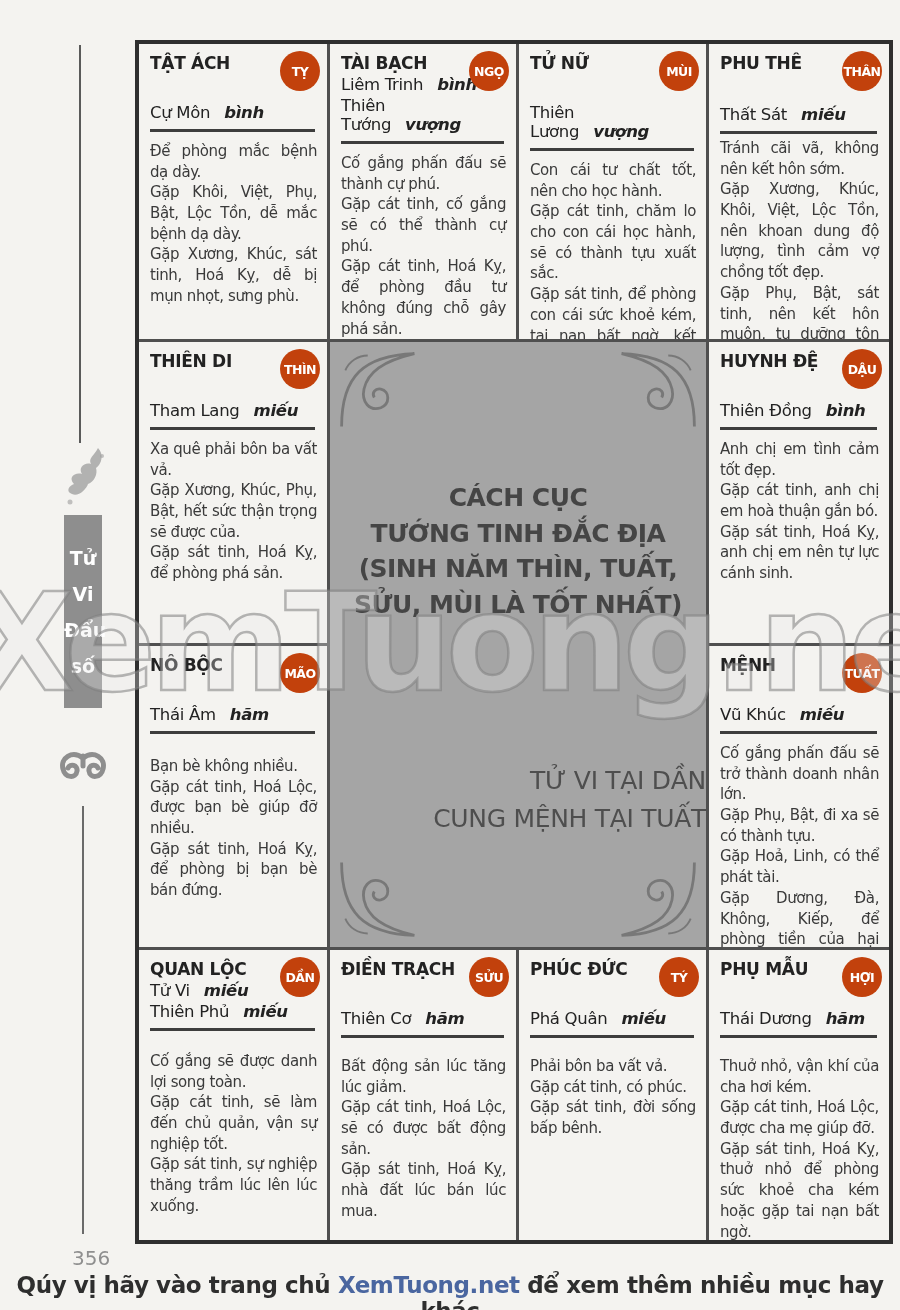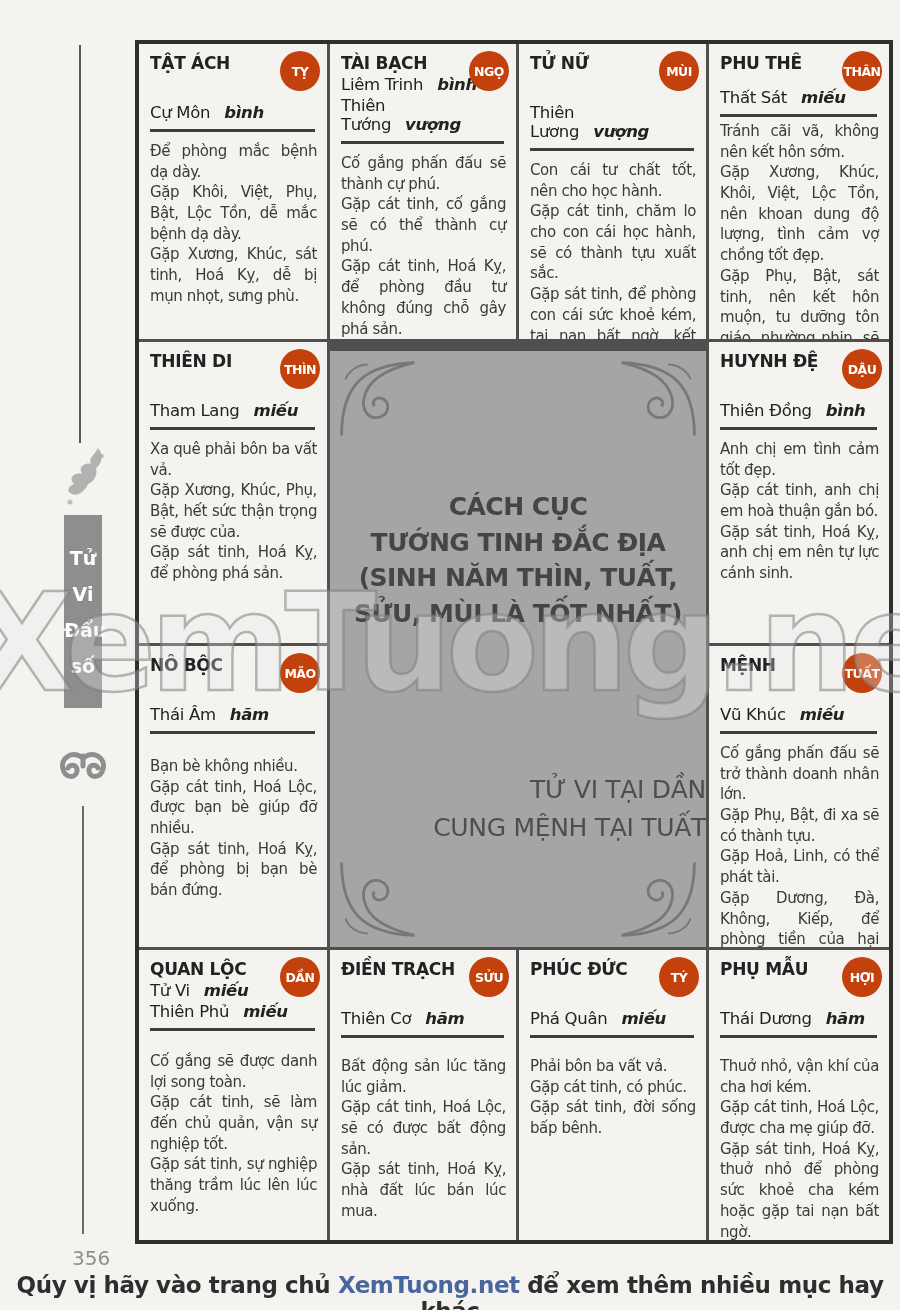--- a/index.html
+++ b/index.html
@@ -33,21 +33,21 @@
     grid-template-rows: 295px 301px 301px 1fr;
     gap:3px;
     background:#4f4f4f;
     border:4px solid #2f2f2f;
   }
   .cell { background:#f4f3f0; position:relative; padding:9px 10px 6px 11px; overflow:hidden; }
   .c1{grid-area:1/1} .c2{grid-area:1/2} .c3{grid-area:1/3} .c4{grid-area:1/4}
   .c5{grid-area:2/1} .c6{grid-area:2/4}
   .c7{grid-area:3/1} .c8{grid-area:3/4}
   .c9{grid-area:4/1} .c10{grid-area:4/2} .c11{grid-area:4/3} .c12{grid-area:4/4}
-  #center-panel { grid-area: 2/2/span 2/span 2; background:#a5a5a5; position:relative;margin-top:9px; }
+  #center-panel { grid-area: 2/2/span 2/span 2; background:#a5a5a5; position:relative; }
 
   .palace { font-size:17px; font-weight:bold; color:#222; letter-spacing:-0.3px; }
   .one-star .palace { margin-bottom:30px; }
   .badge {
     position:absolute; top:7px; right:7px; width:40px; height:40px;
     background:#c2410c; border-radius:50%; color:#fff;
     display:flex; align-items:center; justify-content:center;
     font-size:12.5px; font-weight:bold; letter-spacing:-0.5px; z-index:2;
   }
   .star-row { font-size:16.5px; color:#222; letter-spacing:-0.3px; margin-top:2px; }
@@ -155,21 +155,21 @@
       <div class="head-rule"></div>
       <div class="bodytext">
         <p>Con cái tư chất tốt, nên cho học hành.</p>
         <p>Gặp cát tinh, chăm lo cho con cái học hành, sẽ có thành tựu xuất sắc.</p>
         <p>Gặp sát tinh, để phòng con cái sức khoẻ kém, tai nạn bất ngờ, kết bạn xấu.</p>
       </div>
     </div>
 
     <div class="cell c4 one-star" style="--gap:12px">
       <div class="badge">THÂN</div>
-      <div class="palace" style="margin-bottom:15px">PHU THÊ</div>
+      <div class="palace" style="margin-bottom:32px">PHU THÊ</div>
       <div class="star-row"><span class="star-name">Thất Sát</span><span class="star-status">miếu</span></div>
       <div class="head-rule" style="margin-bottom:4px"></div>
       <div class="bodytext">
         <p>Tránh cãi vã, không nên kết hôn sớm.</p>
         <p>Gặp Xương, Khúc, Khôi, Việt, Lộc Tồn, nên khoan dung độ lượng, tình cảm vợ chồng tốt đẹp.</p>
         <p>Gặp Phụ, Bật, sát tinh, nên kết hôn muộn, tu dưỡng tôn giáo, nhường nhịn, sẽ giữ được hoà khí.</p>
       </div>
     </div>
 
     <div class="cell c5 one-star">

